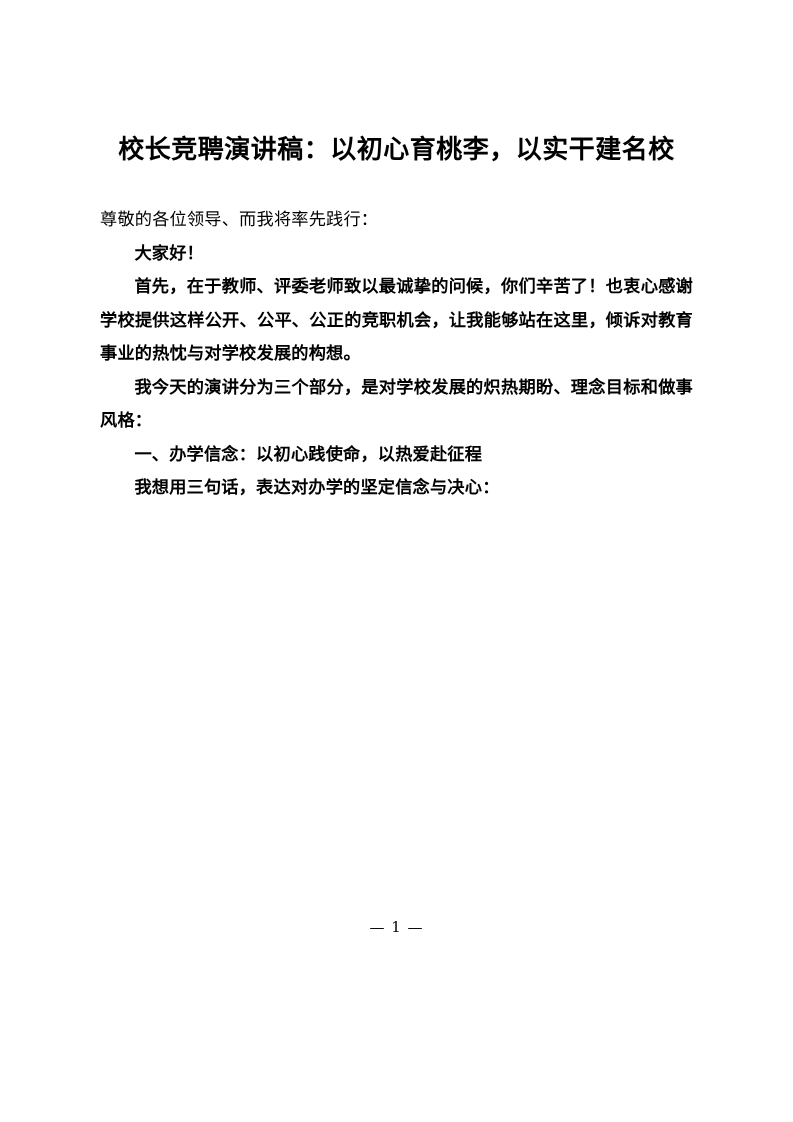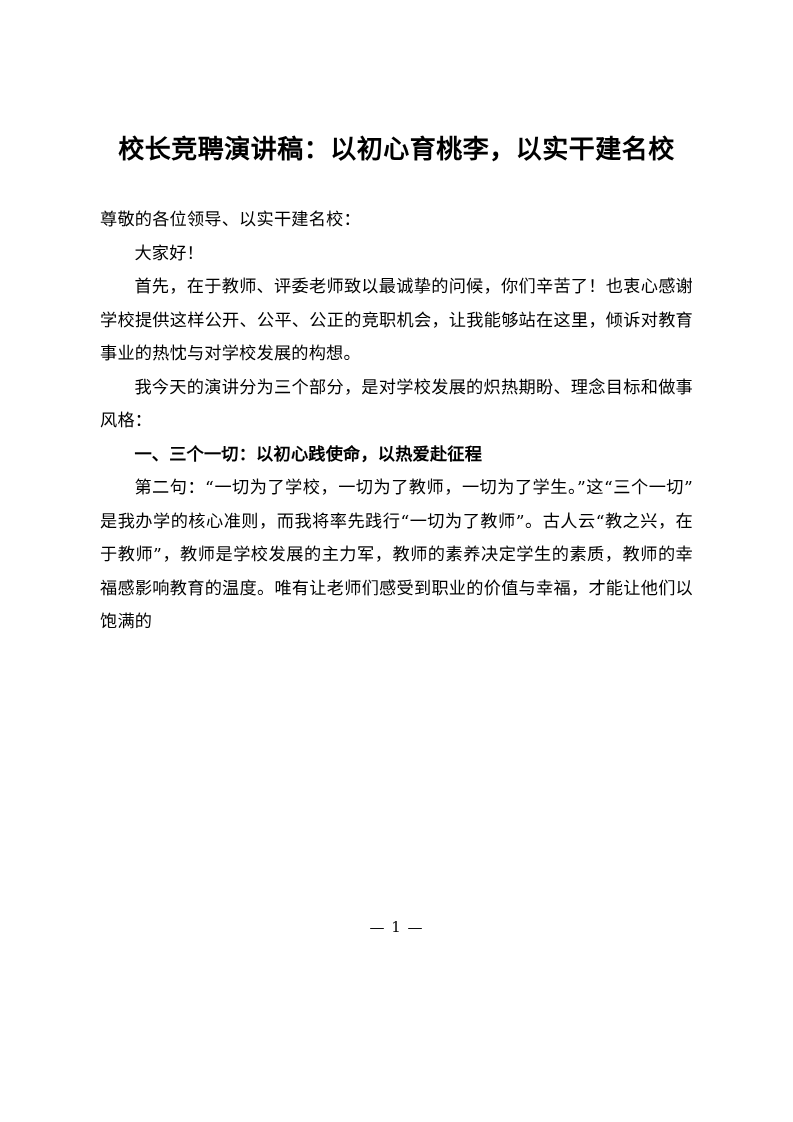--- a/index.html
+++ b/index.html
@@ -39,20 +39,21 @@
   .body-text p {
     font-size: 17.2px;
     line-height: 1.95;
     margin: 0;
     text-align: justify;
     text-justify: inter-ideograph;
     letter-spacing: 0.2px;
   }
   .indent {
     text-indent: 2em;
+    font-weight: bold;
   }
   .noindent {
     text-indent: 0;
   }
   .bold {
     font-weight: bold;
   }
   .page-number {
     position: absolute;
     left: 0;
@@ -65,23 +66,23 @@
   }
 </style>
 </head>
 <body>
 
 <div class="page">
 
   <h1 class="doc-title">校长竞聘演讲稿：以初心育桃李，以实干建名校</h1>
 
   <div class="body-text">
-    <p class="noindent">尊敬的各位领导、以实干建名校：</p>
+    <p class="noindent">尊敬的各位领导、而我将率先践行：</p>
     <p class="indent">大家好！</p>
     <p class="indent">首先，在于教师、评委老师致以最诚挚的问候，你们辛苦了！也衷心感谢学校提供这样公开、公平、公正的竞职机会，让我能够站在这里，倾诉对教育事业的热忱与对学校发展的构想。</p>
     <p class="indent">我今天的演讲分为三个部分，是对学校发展的炽热期盼、理念目标和做事风格：</p>
-    <p class="indent bold">一、三个一切：以初心践使命，以热爱赴征程</p>
-    <p class="indent">第二句：“一切为了学校，一切为了教师，一切为了学生。”这“三个一切”是我办学的核心准则，而我将率先践行“一切为了教师”。古人云“教之兴，在于教师”，教师是学校发展的主力军，教师的素养决定学生的素质，教师的幸福感影响教育的温度。唯有让老师们感受到职业的价值与幸福，才能让他们以饱满的</p>
+    <p class="indent bold">一、办学信念：以初心践使命，以热爱赴征程</p>
+    <p class="indent">我想用三句话，表达对办学的坚定信念与决心：</p>
   </div>
 
   <div class="page-number">— 1 —</div>
 
 </div>
 
 </body></html>

